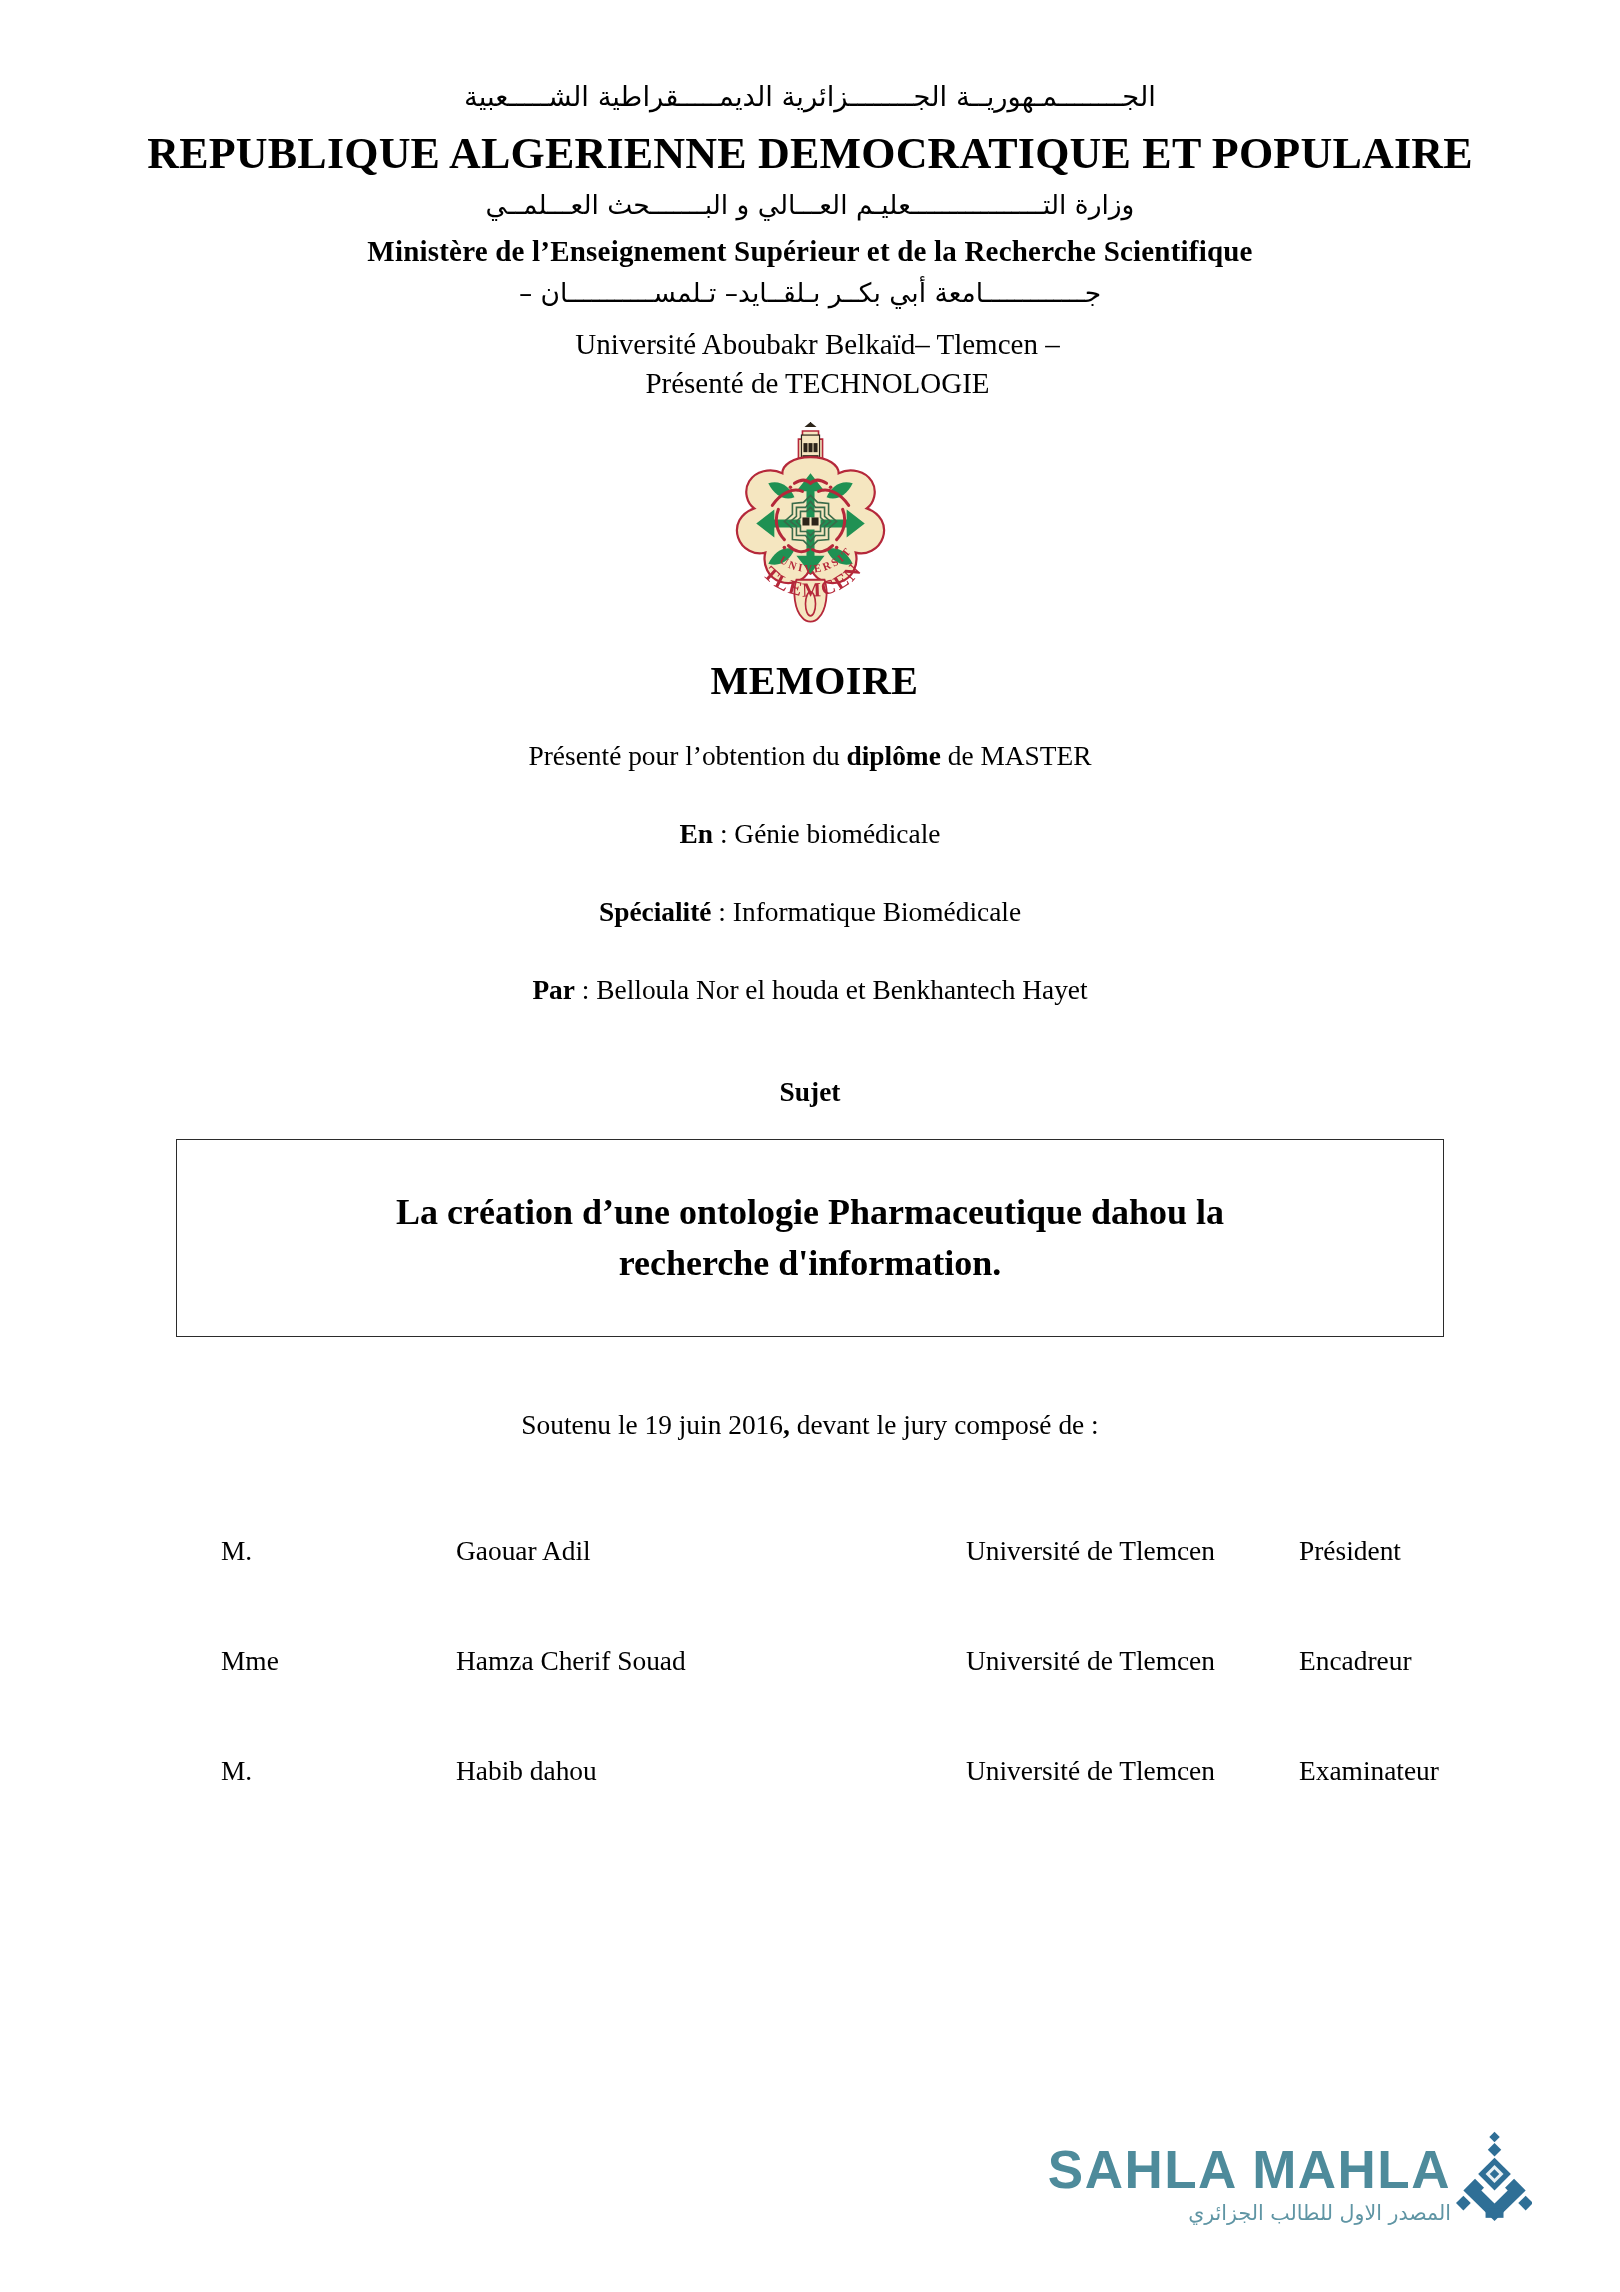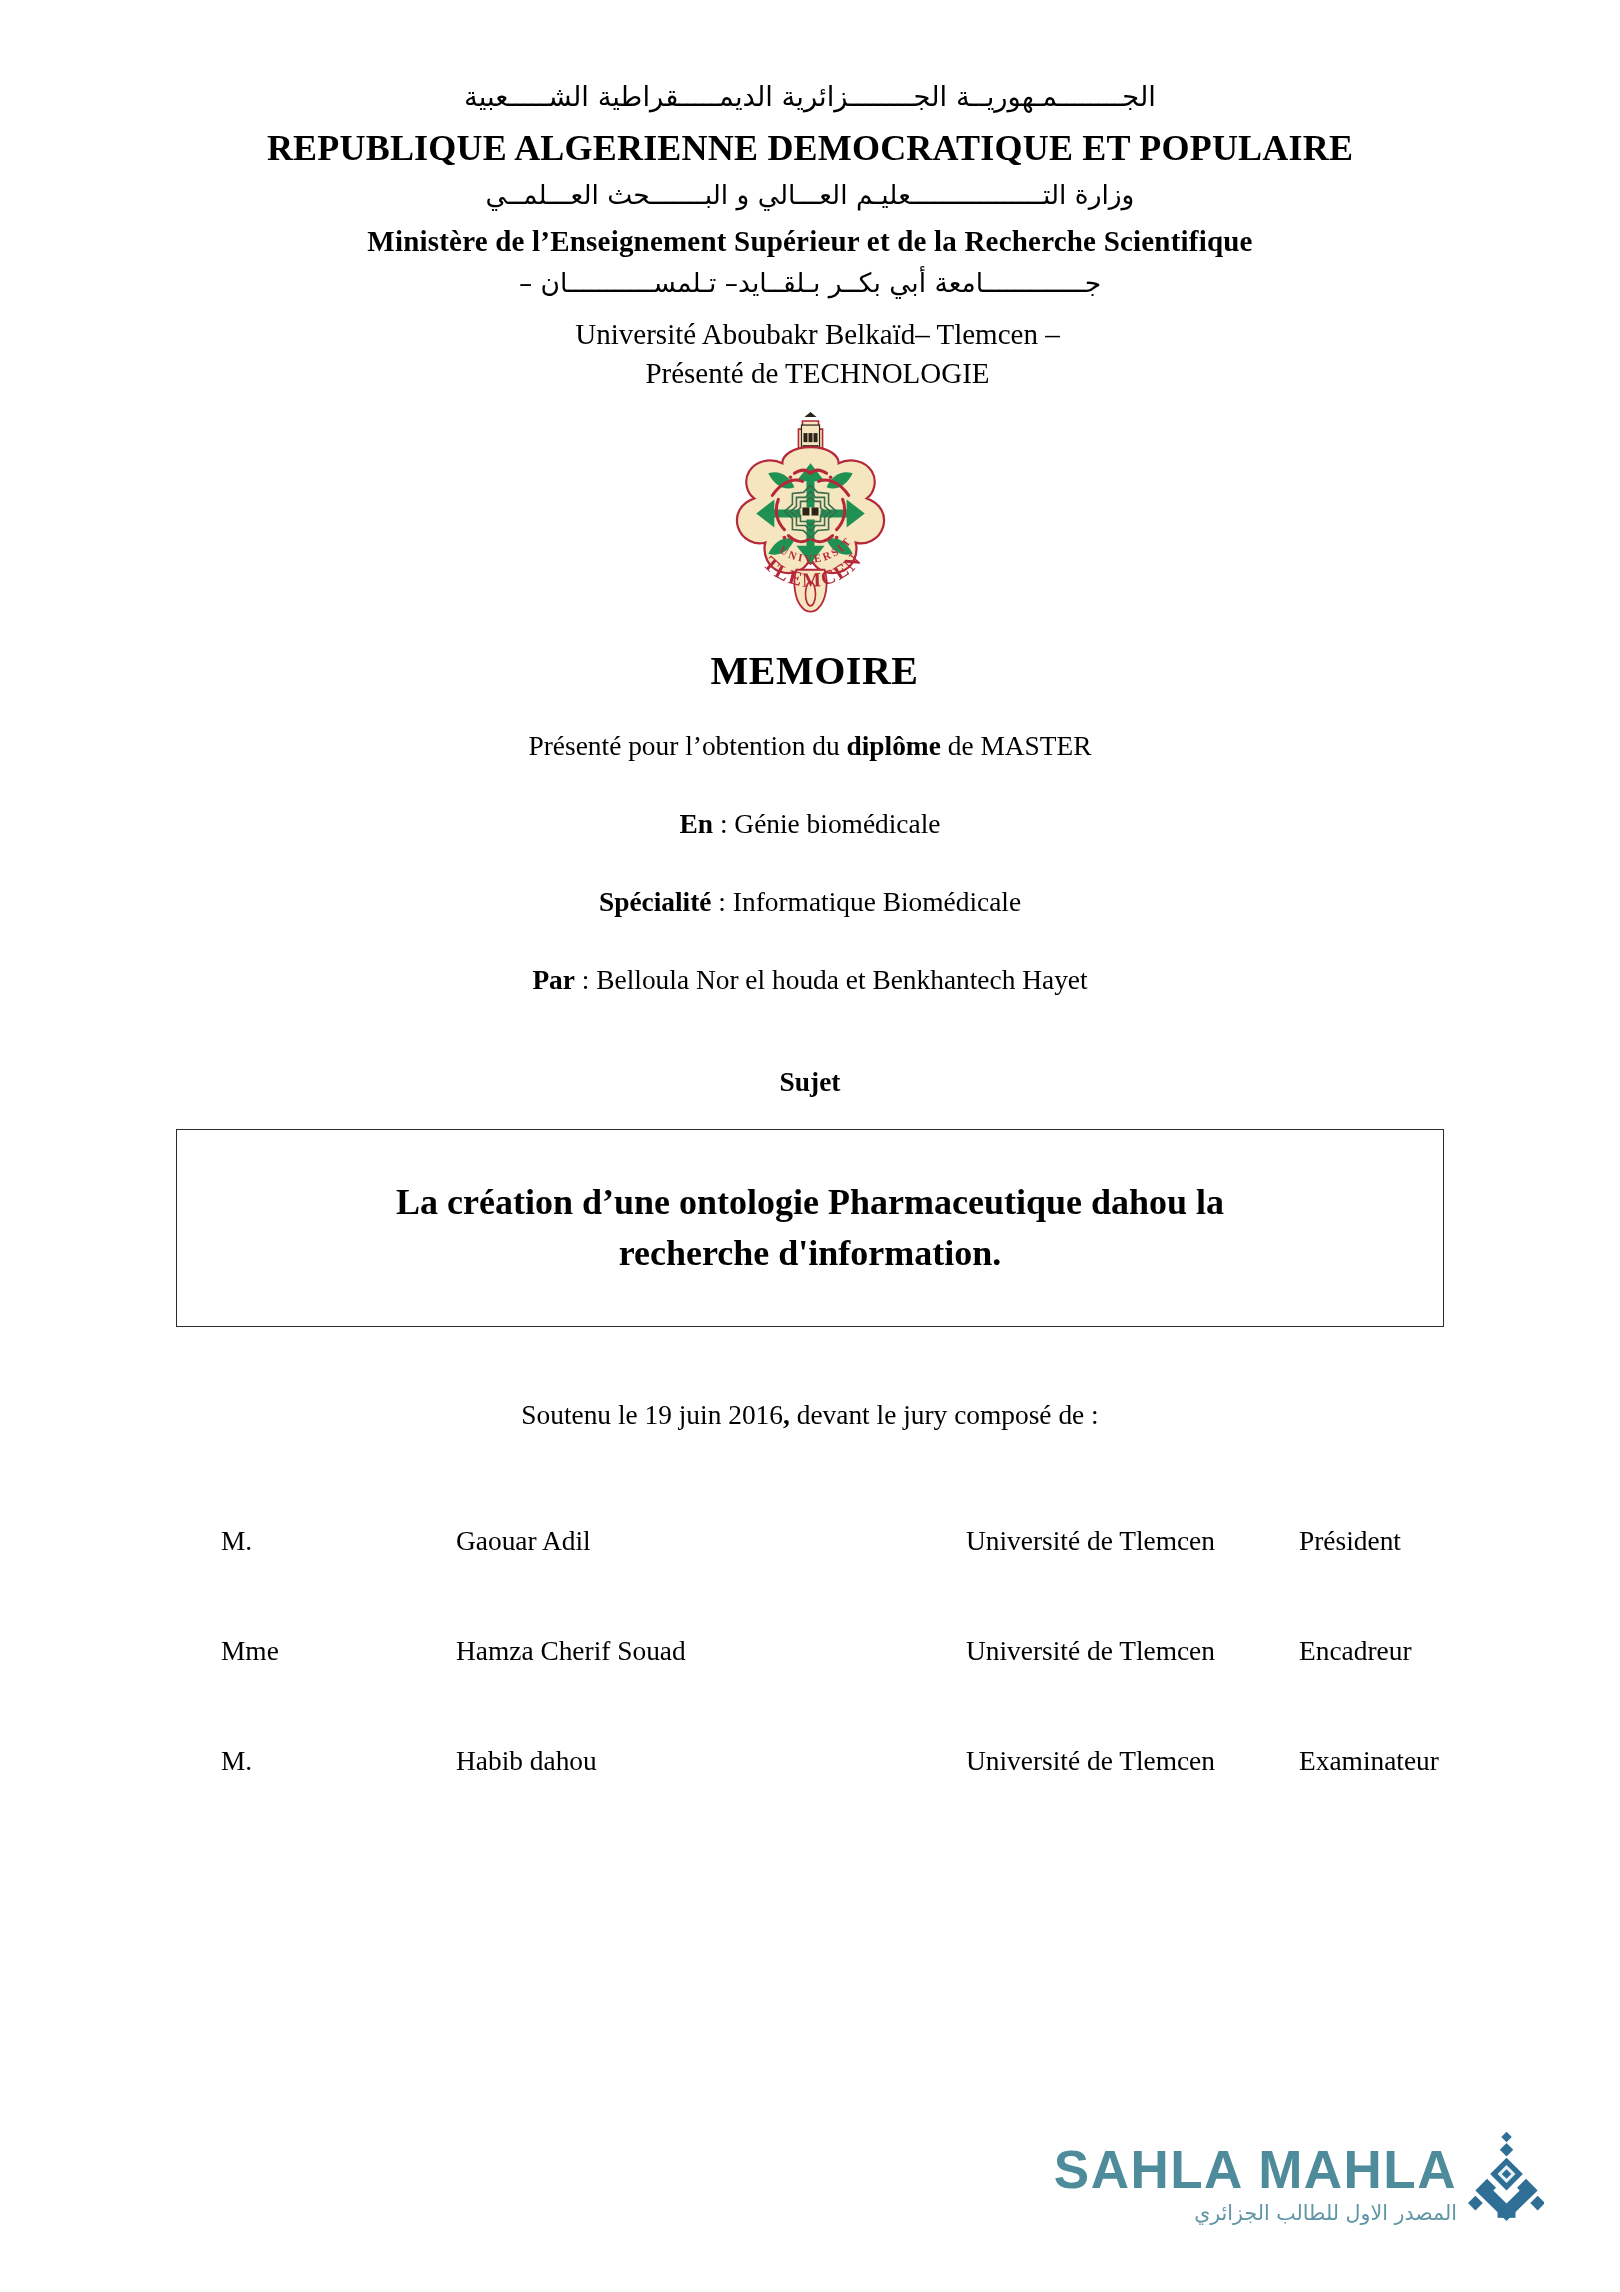--- a/index.html
+++ b/index.html
@@ -32,21 +32,21 @@
     line-height: 1.5;
     letter-spacing: 0.5px;
     color: #000;
     white-space: nowrap;
   }
   .arabic-line.big {
     font-size: 27.4px;
   }
   .fr-bold {
     font-weight: bold;
-    font-size: 36px;
+    font-size: 44px;
     letter-spacing: 0.2px;
     margin: 8.8px 0 3.9px 0;
     line-height: 1.25;
   }
   .fr-bold.smaller {
     font-size: 29px;
   }
   .univ-line {
     font-size: 29px;
     line-height: 1.35;
@@ -135,25 +135,25 @@
     white-space: nowrap;
   }
   .jury td.civ      { width: 235px; padding-left: 221px; }
   .jury td.name     { width: 510px; }
   .jury td.affil    { width: 333px; }
   .jury td.role     { }
 
   
   .watermark {
     position: absolute;
-    right: 76px;
+    right: 88px;
     bottom: 57px;
     display: flex;
     align-items: center;
-    gap: 11px;
+    gap: 5px;
   }
   .wm-text { text-align: right; }
   .wm-name {
     font-family: "Liberation Sans", "DejaVu Sans", sans-serif;
     font-size: 53px;
     font-weight: bold;
     letter-spacing: 1.5px;
     color: #4e8b9b;
     line-height: 1;
   }

